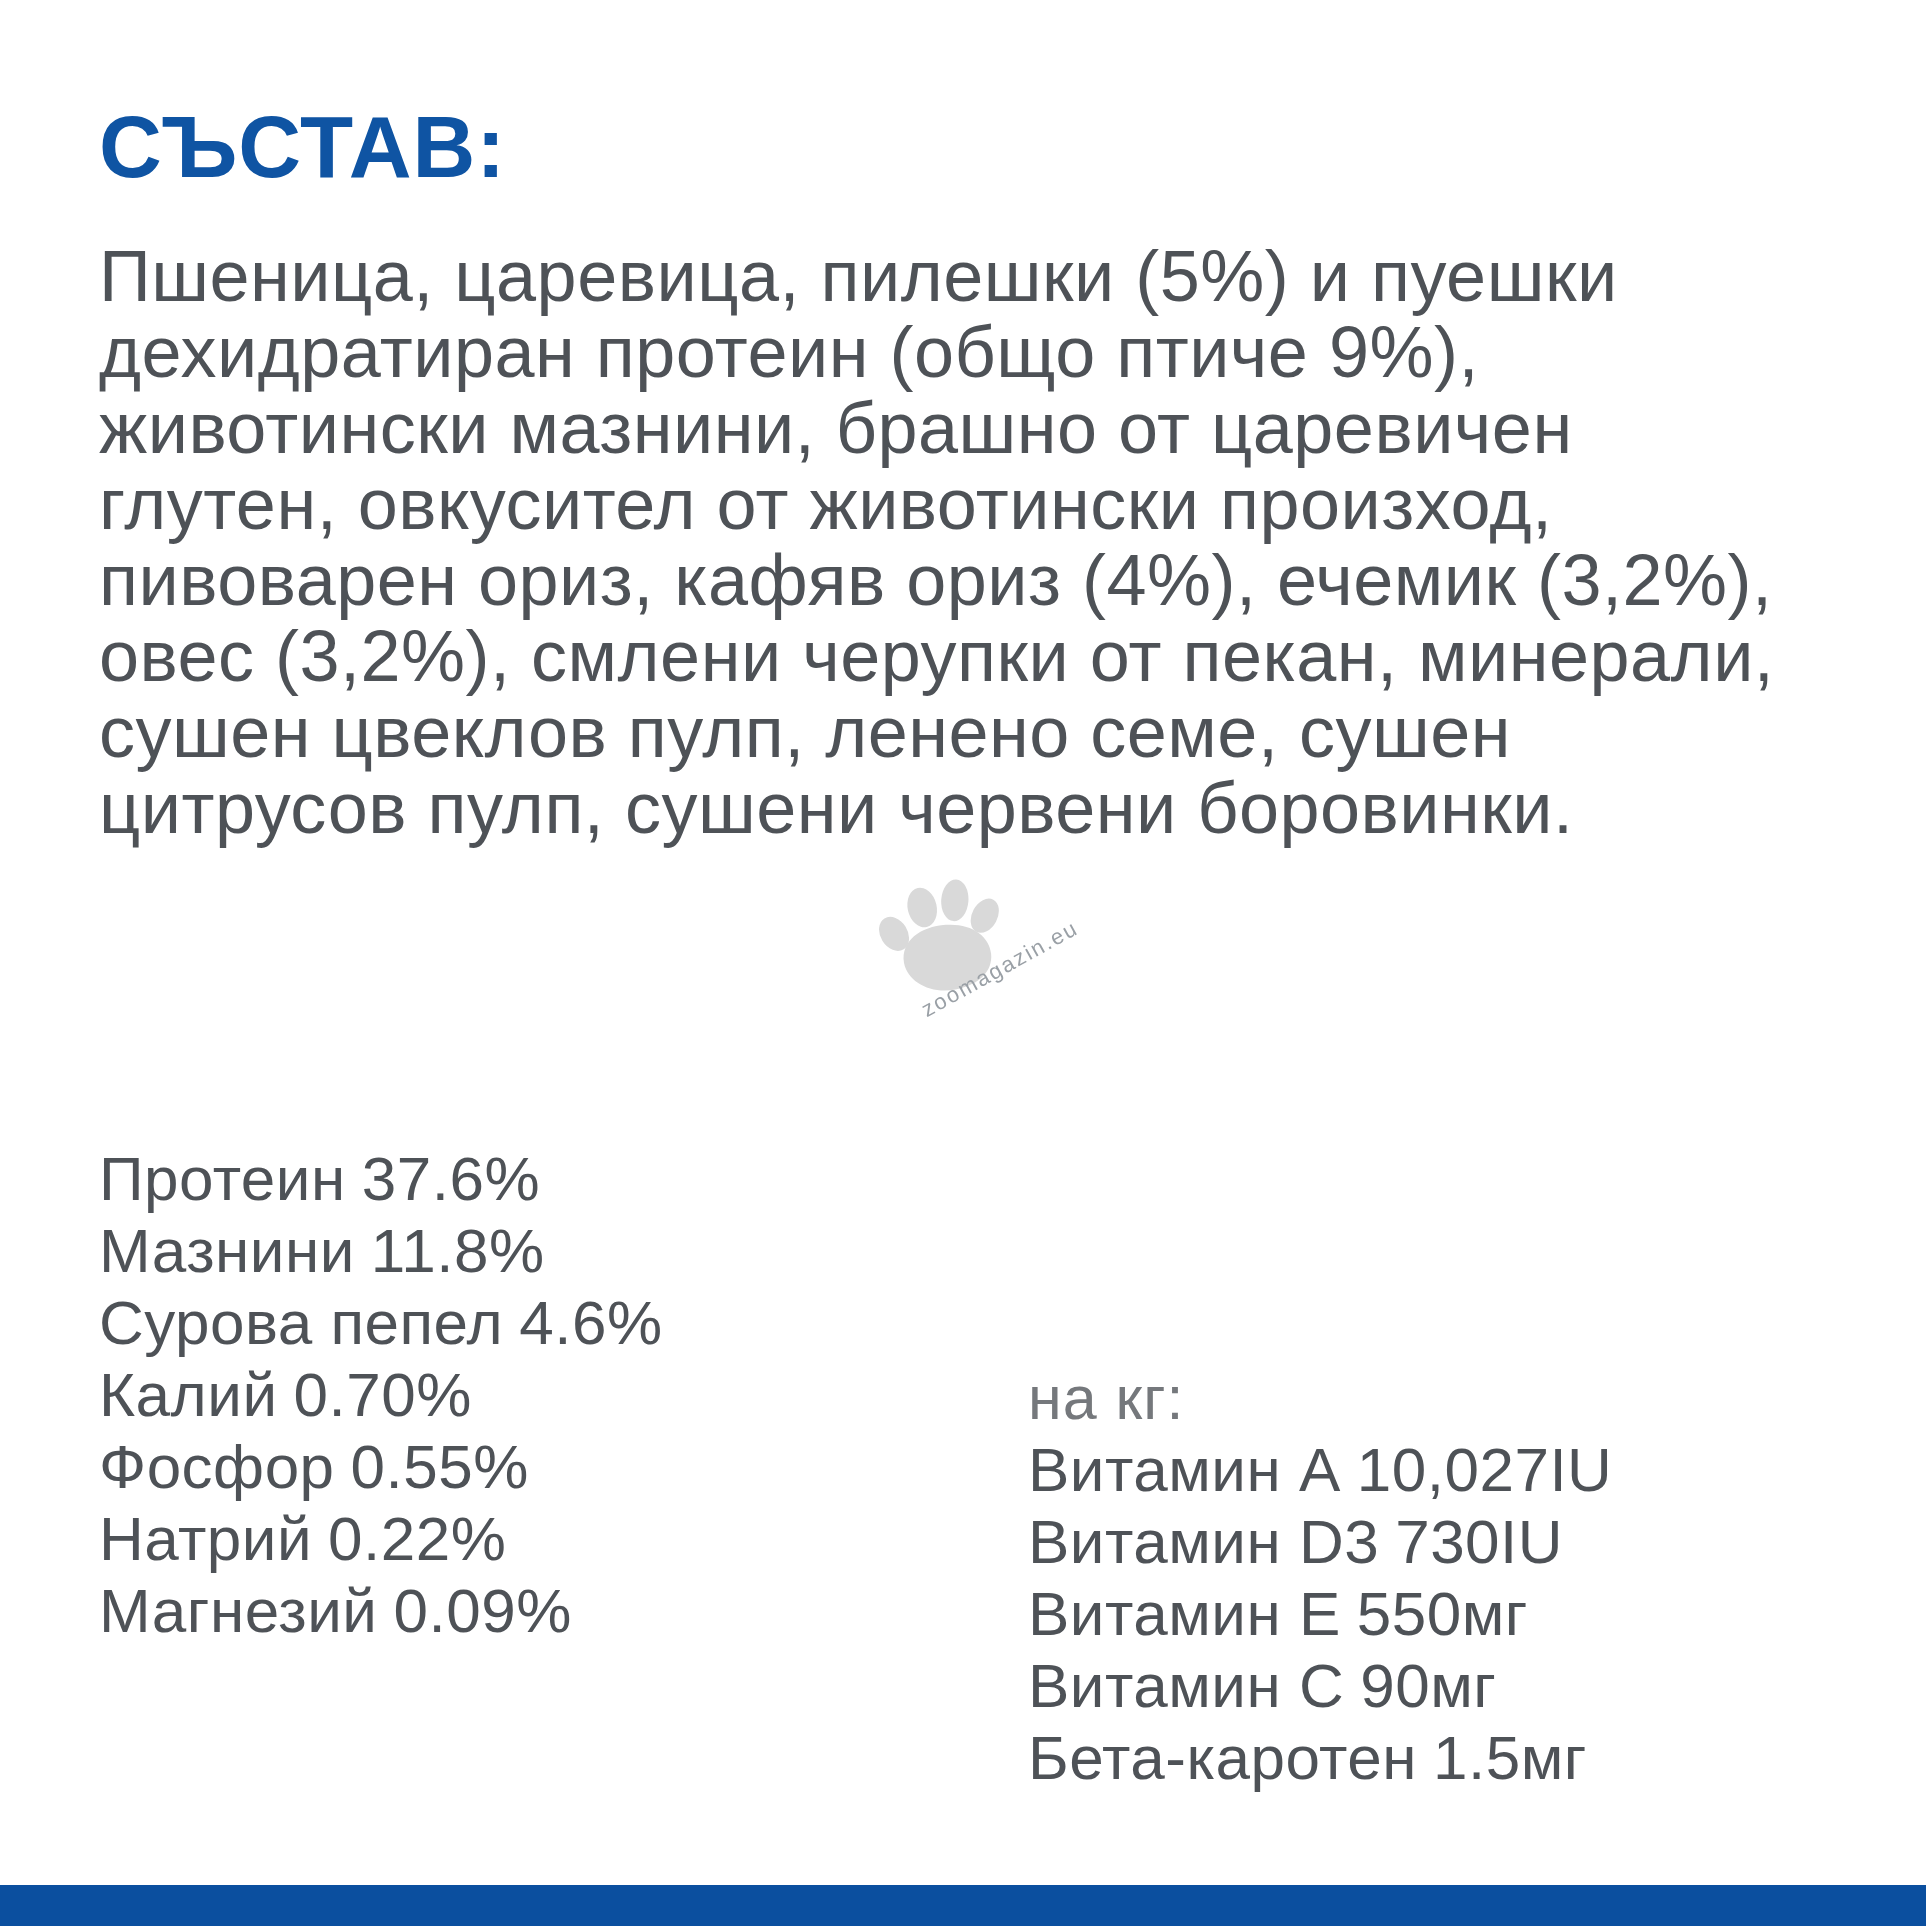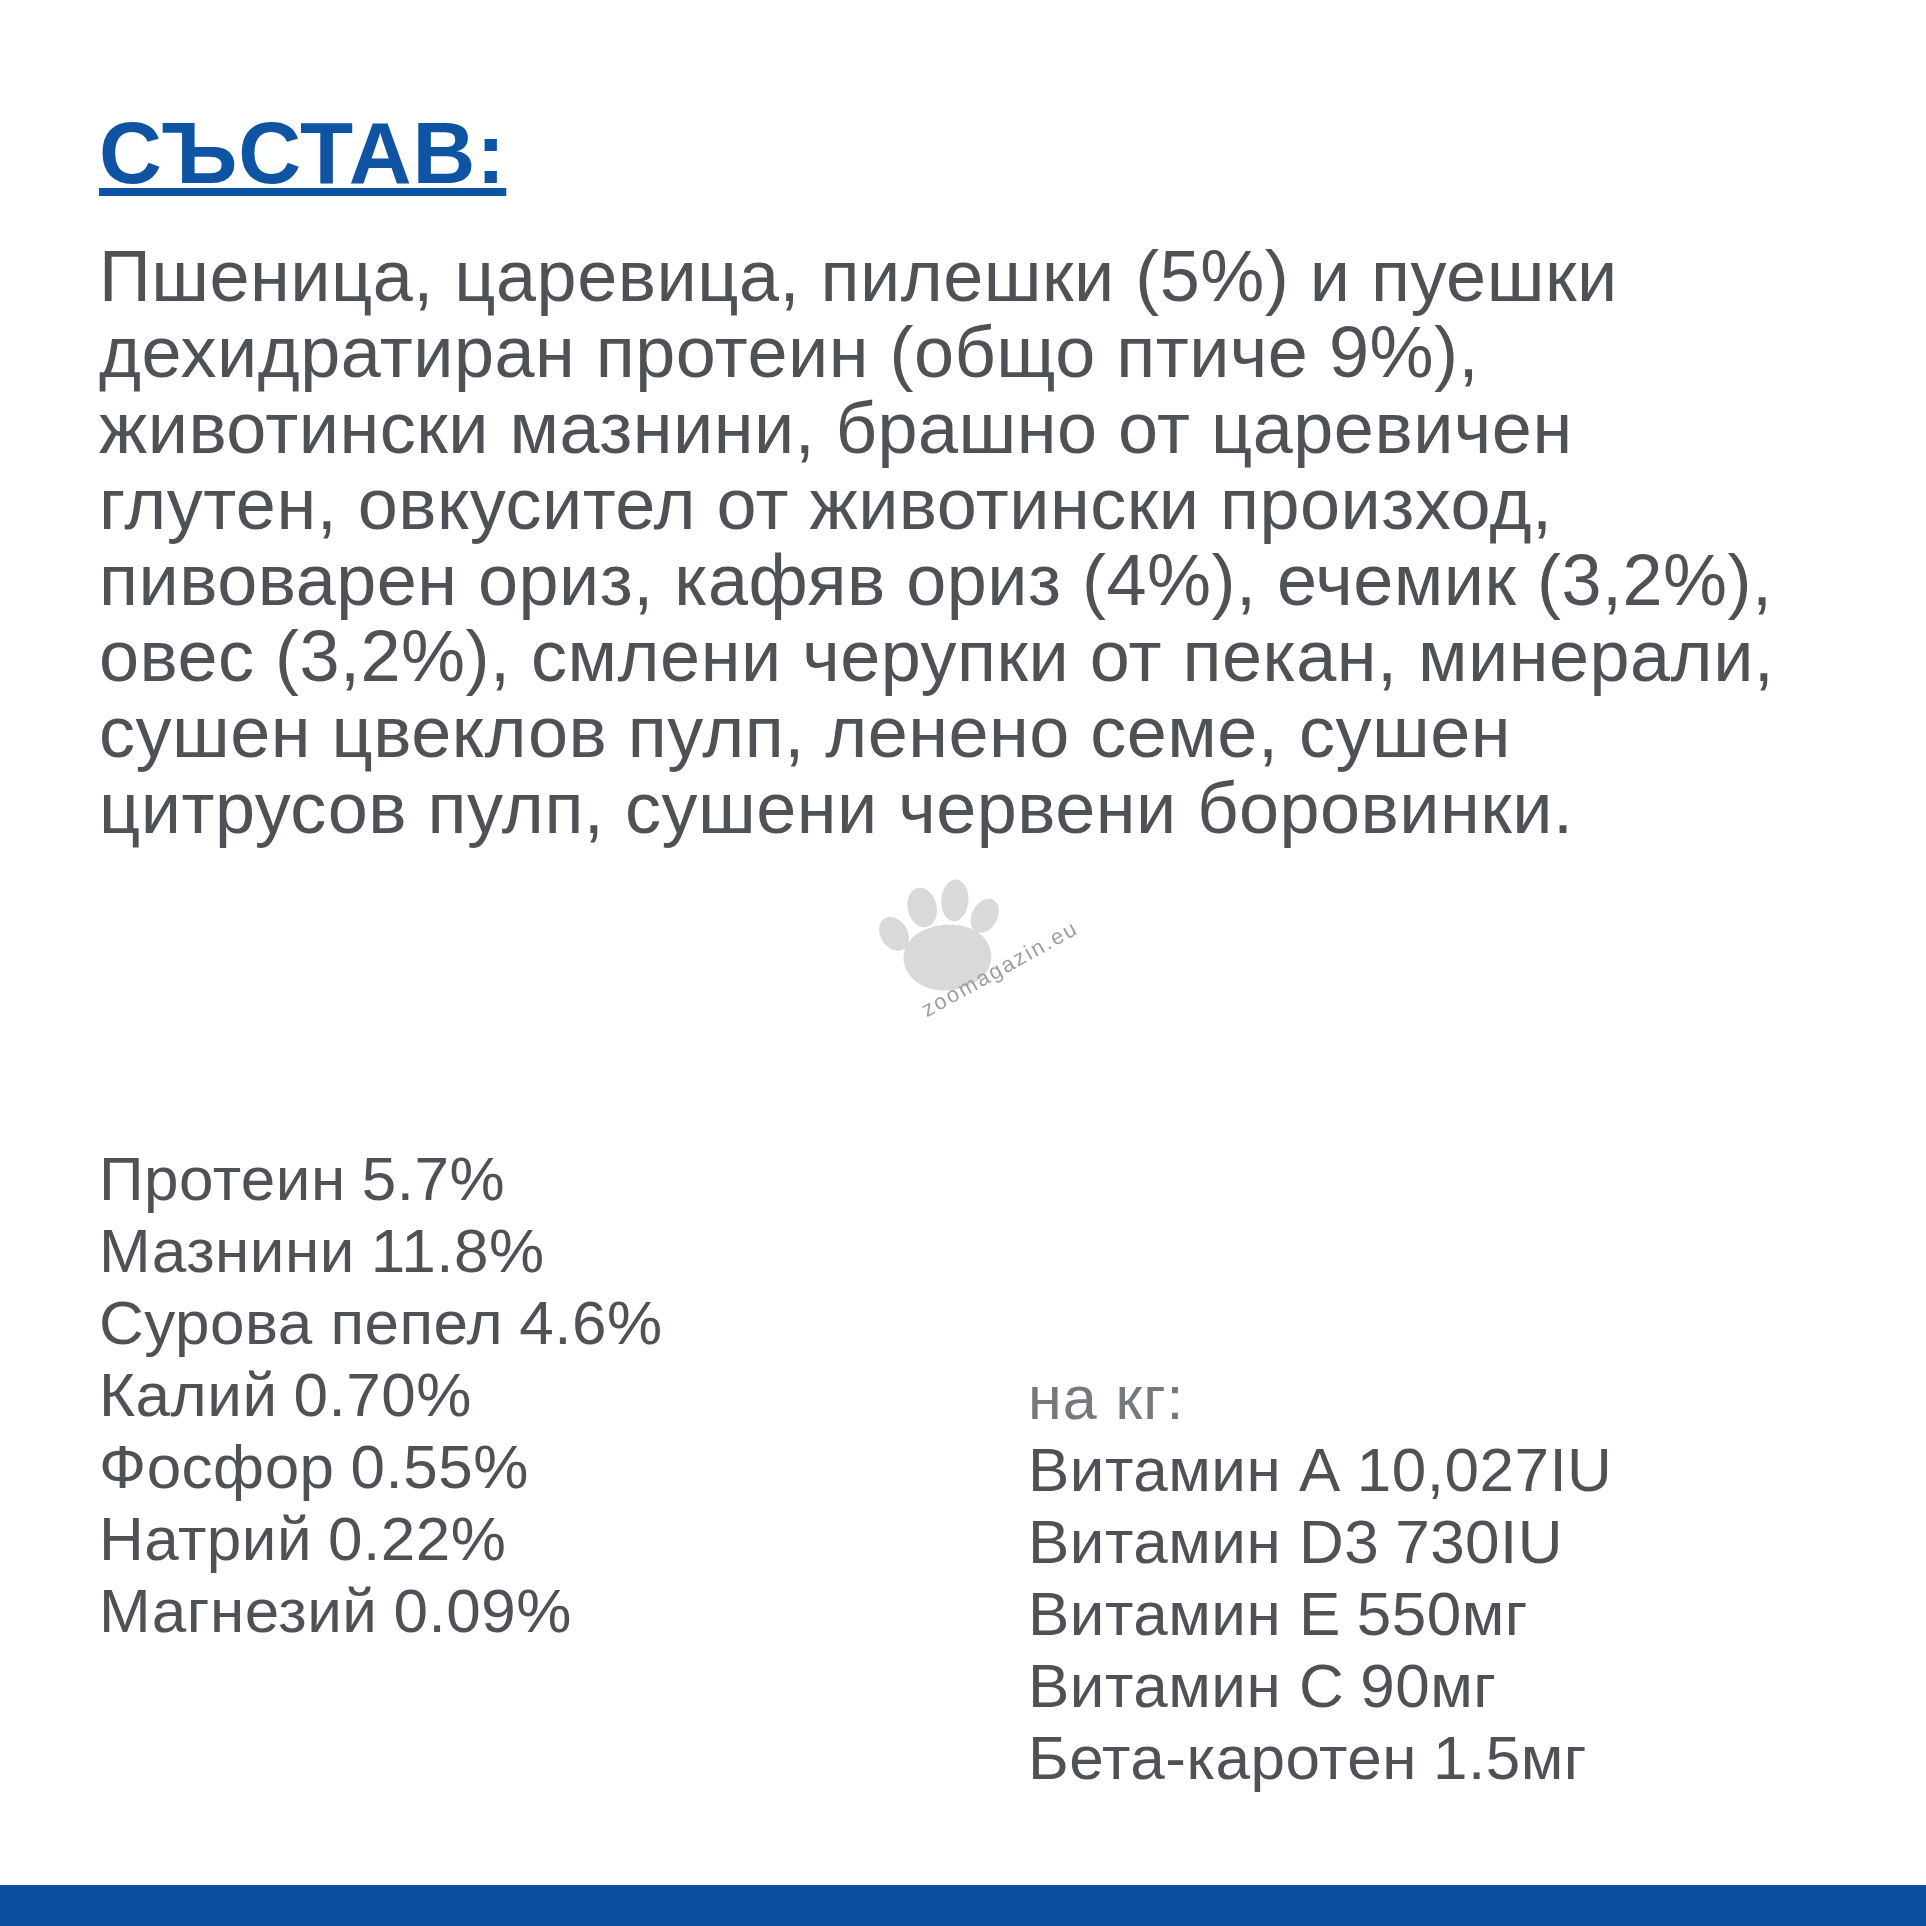--- a/index.html
+++ b/index.html
@@ -18,21 +18,21 @@
   .section-heading {
     position: absolute;
     left: 99px;
     margin: 0;
     font-size: 87px;
     line-height: 1.05;
     font-weight: 700;
     letter-spacing: 1px;
     color: #0F54A3;
   }
-  #composition-title { top: 107px; text-decoration: underline; }
+  #composition-title { top: 101px; }
   #analysis-title   { top: 1012px; }
 
   .ingredients {
     position: absolute;
     left: 99px;
     top: 238px;
     width: 1728px;
     margin: 0;
     font-size: 72px;
     line-height: 76px;
@@ -114,21 +114,21 @@
         <ellipse cx="88" cy="23" rx="15" ry="23" transform="rotate(4 88 23)"></ellipse>
         <ellipse cx="121" cy="40" rx="14" ry="20" transform="rotate(28 121 40)"></ellipse>
         <path d="M 32 92 C 28 68, 50 52, 78 50 C 106 48, 126 62, 128 82 C 130 101, 115 116, 90 121 C 62 127, 36 113, 32 92 Z"></path>
       </g>
     </svg>
     <div class="watermark-text">zoomagazin.eu</div>
   </div>
 
 
   <div class="analysis-col" id="analysis-left">
-    <div class="row"><span class="lbl">Протеин</span><span class="val">5.7%</span></div>
+    <div class="row"><span class="lbl">Протеин</span><span class="val">37.6%</span></div>
     <div class="row"><span class="lbl">Мазнини</span><span class="val">11.8%</span></div>
     <div class="row"><span class="lbl">Сурова пепел</span><span class="val">4.6%</span></div>
     <div class="row"><span class="lbl">Калий</span><span class="val">0.70%</span></div>
     <div class="row"><span class="lbl">Фосфор</span><span class="val">0.55%</span></div>
     <div class="row"><span class="lbl">Натрий</span><span class="val">0.22%</span></div>
     <div class="row"><span class="lbl">Магнезий</span><span class="val">0.09%</span></div>
   </div>
 
   <div class="analysis-col" id="analysis-right">
     <div class="per-kg-header">на кг:</div>

